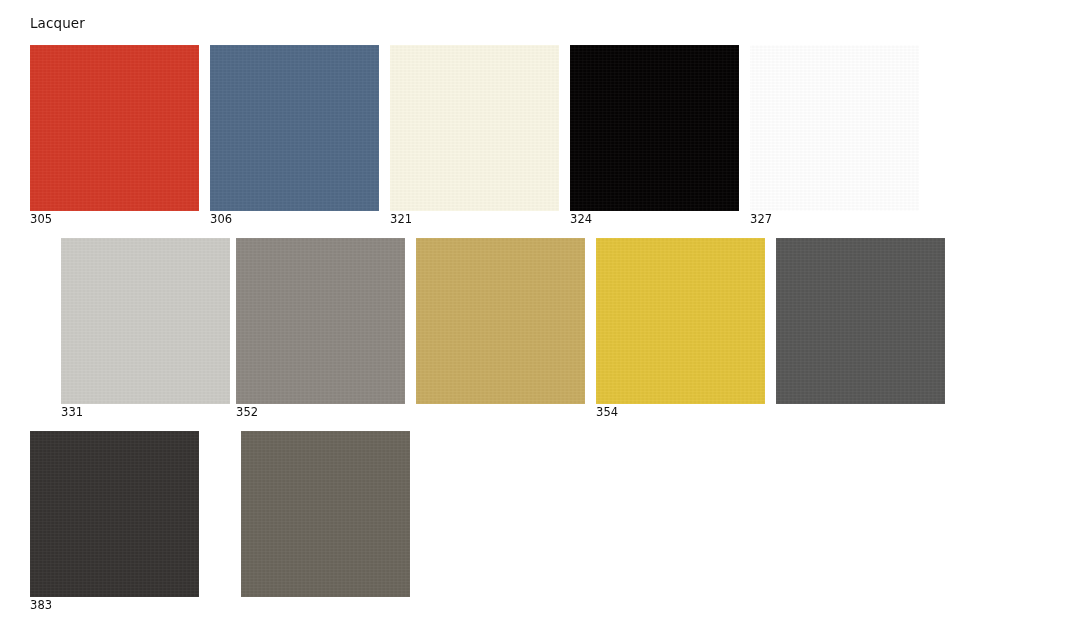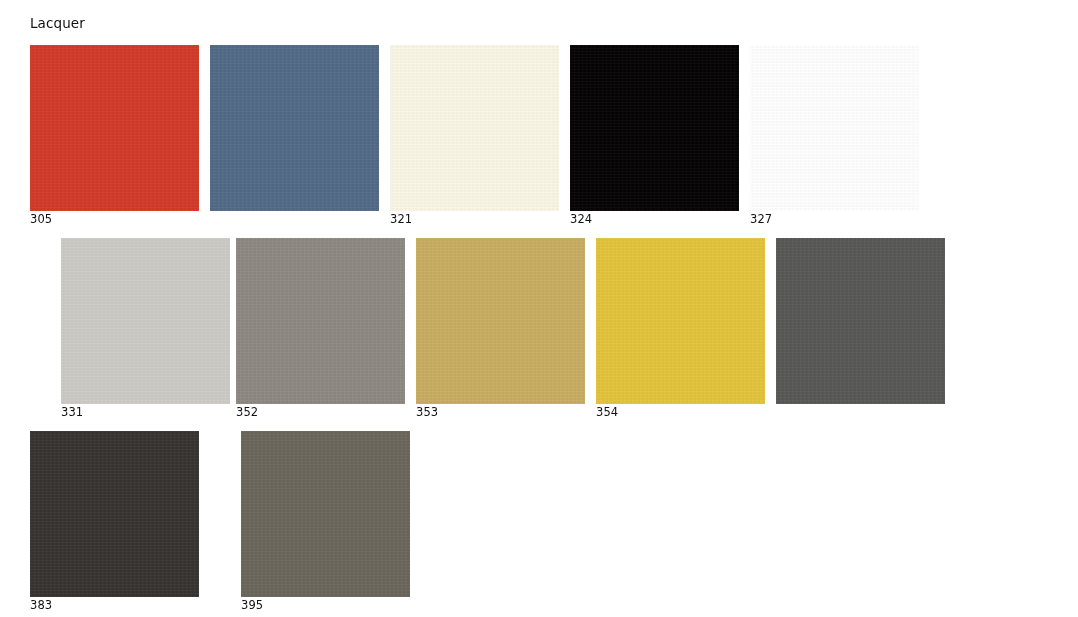--- a/index.html
+++ b/index.html
@@ -92,20 +92,21 @@
 
   <div id="palette-title">Lacquer</div>
 
   <div id="swatch-grid">
       <div class="swatch-cell">
         <div class="swatch-chip" style="background-color: rgb(210, 58, 40);"></div>
         <span class="swatch-label">305</span>
       </div>
       <div class="swatch-cell">
         <div class="swatch-chip" style="background-color: rgb(81, 106, 135);"></div>
+        <span class="swatch-label">306</span>
       </div>
       <div class="swatch-cell">
         <div class="swatch-chip" style="background-color: rgb(248, 245, 228);"></div>
         <span class="swatch-label">321</span>
       </div>
       <div class="swatch-cell">
         <div class="swatch-chip" style="background-color: rgb(6, 4, 4);"></div>
         <span class="swatch-label">324</span>
       </div>
       <div class="swatch-cell">
@@ -115,32 +116,30 @@
       <div class="swatch-cell">
         <div class="swatch-chip" style="background-color: rgb(203, 202, 197);"></div>
         <span class="swatch-label">331</span>
       </div>
       <div class="swatch-cell">
         <div class="swatch-chip" style="background-color: rgb(141, 136, 130);"></div>
         <span class="swatch-label">352</span>
       </div>
       <div class="swatch-cell">
         <div class="swatch-chip" style="background-color: rgb(199, 172, 98);"></div>
-        <span class="swatch-label">353</span>
       </div>
       <div class="swatch-cell">
         <div class="swatch-chip" style="background-color: rgb(226, 195, 60);"></div>
         <span class="swatch-label">354</span>
       </div>
       <div class="swatch-cell">
         <div class="swatch-chip" style="background-color: rgb(88, 88, 87);"></div>
       </div>
       <div class="swatch-cell">
         <div class="swatch-chip" style="background-color: rgb(55, 52, 50);"></div>
         <span class="swatch-label">383</span>
       </div>
       <div class="swatch-cell">
         <div class="swatch-chip" style="background-color: rgb(107, 102, 92);"></div>
-        <span class="swatch-label">395</span>
       </div>
     </div>
 
 </div>
 
 </body></html>

